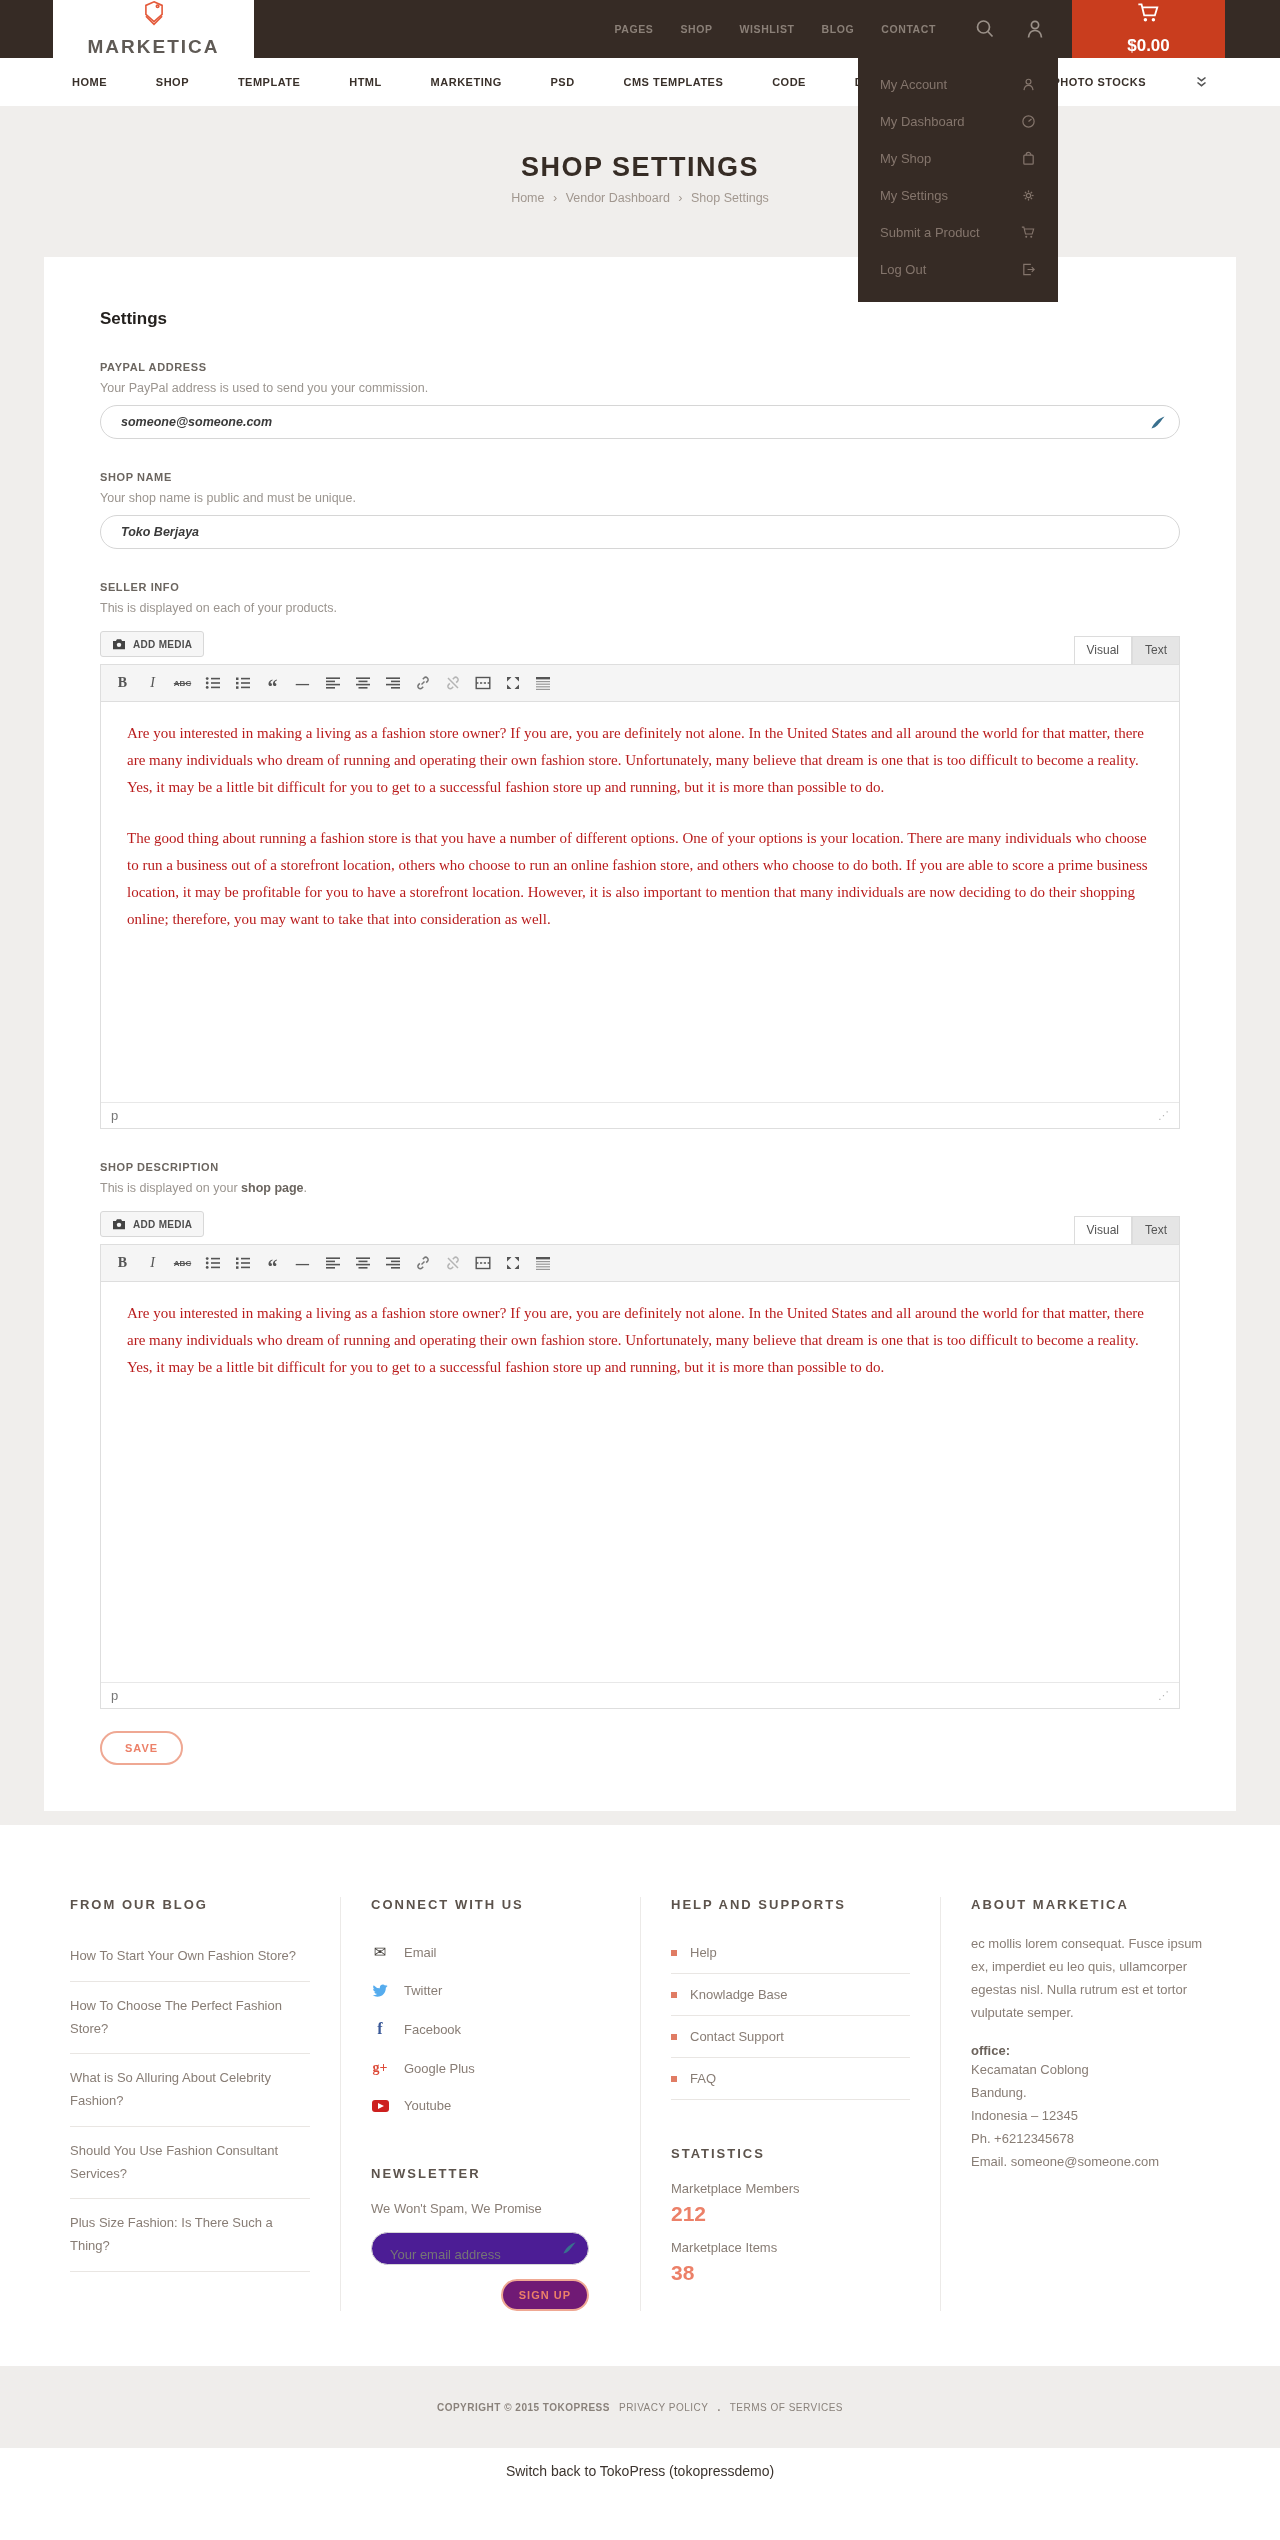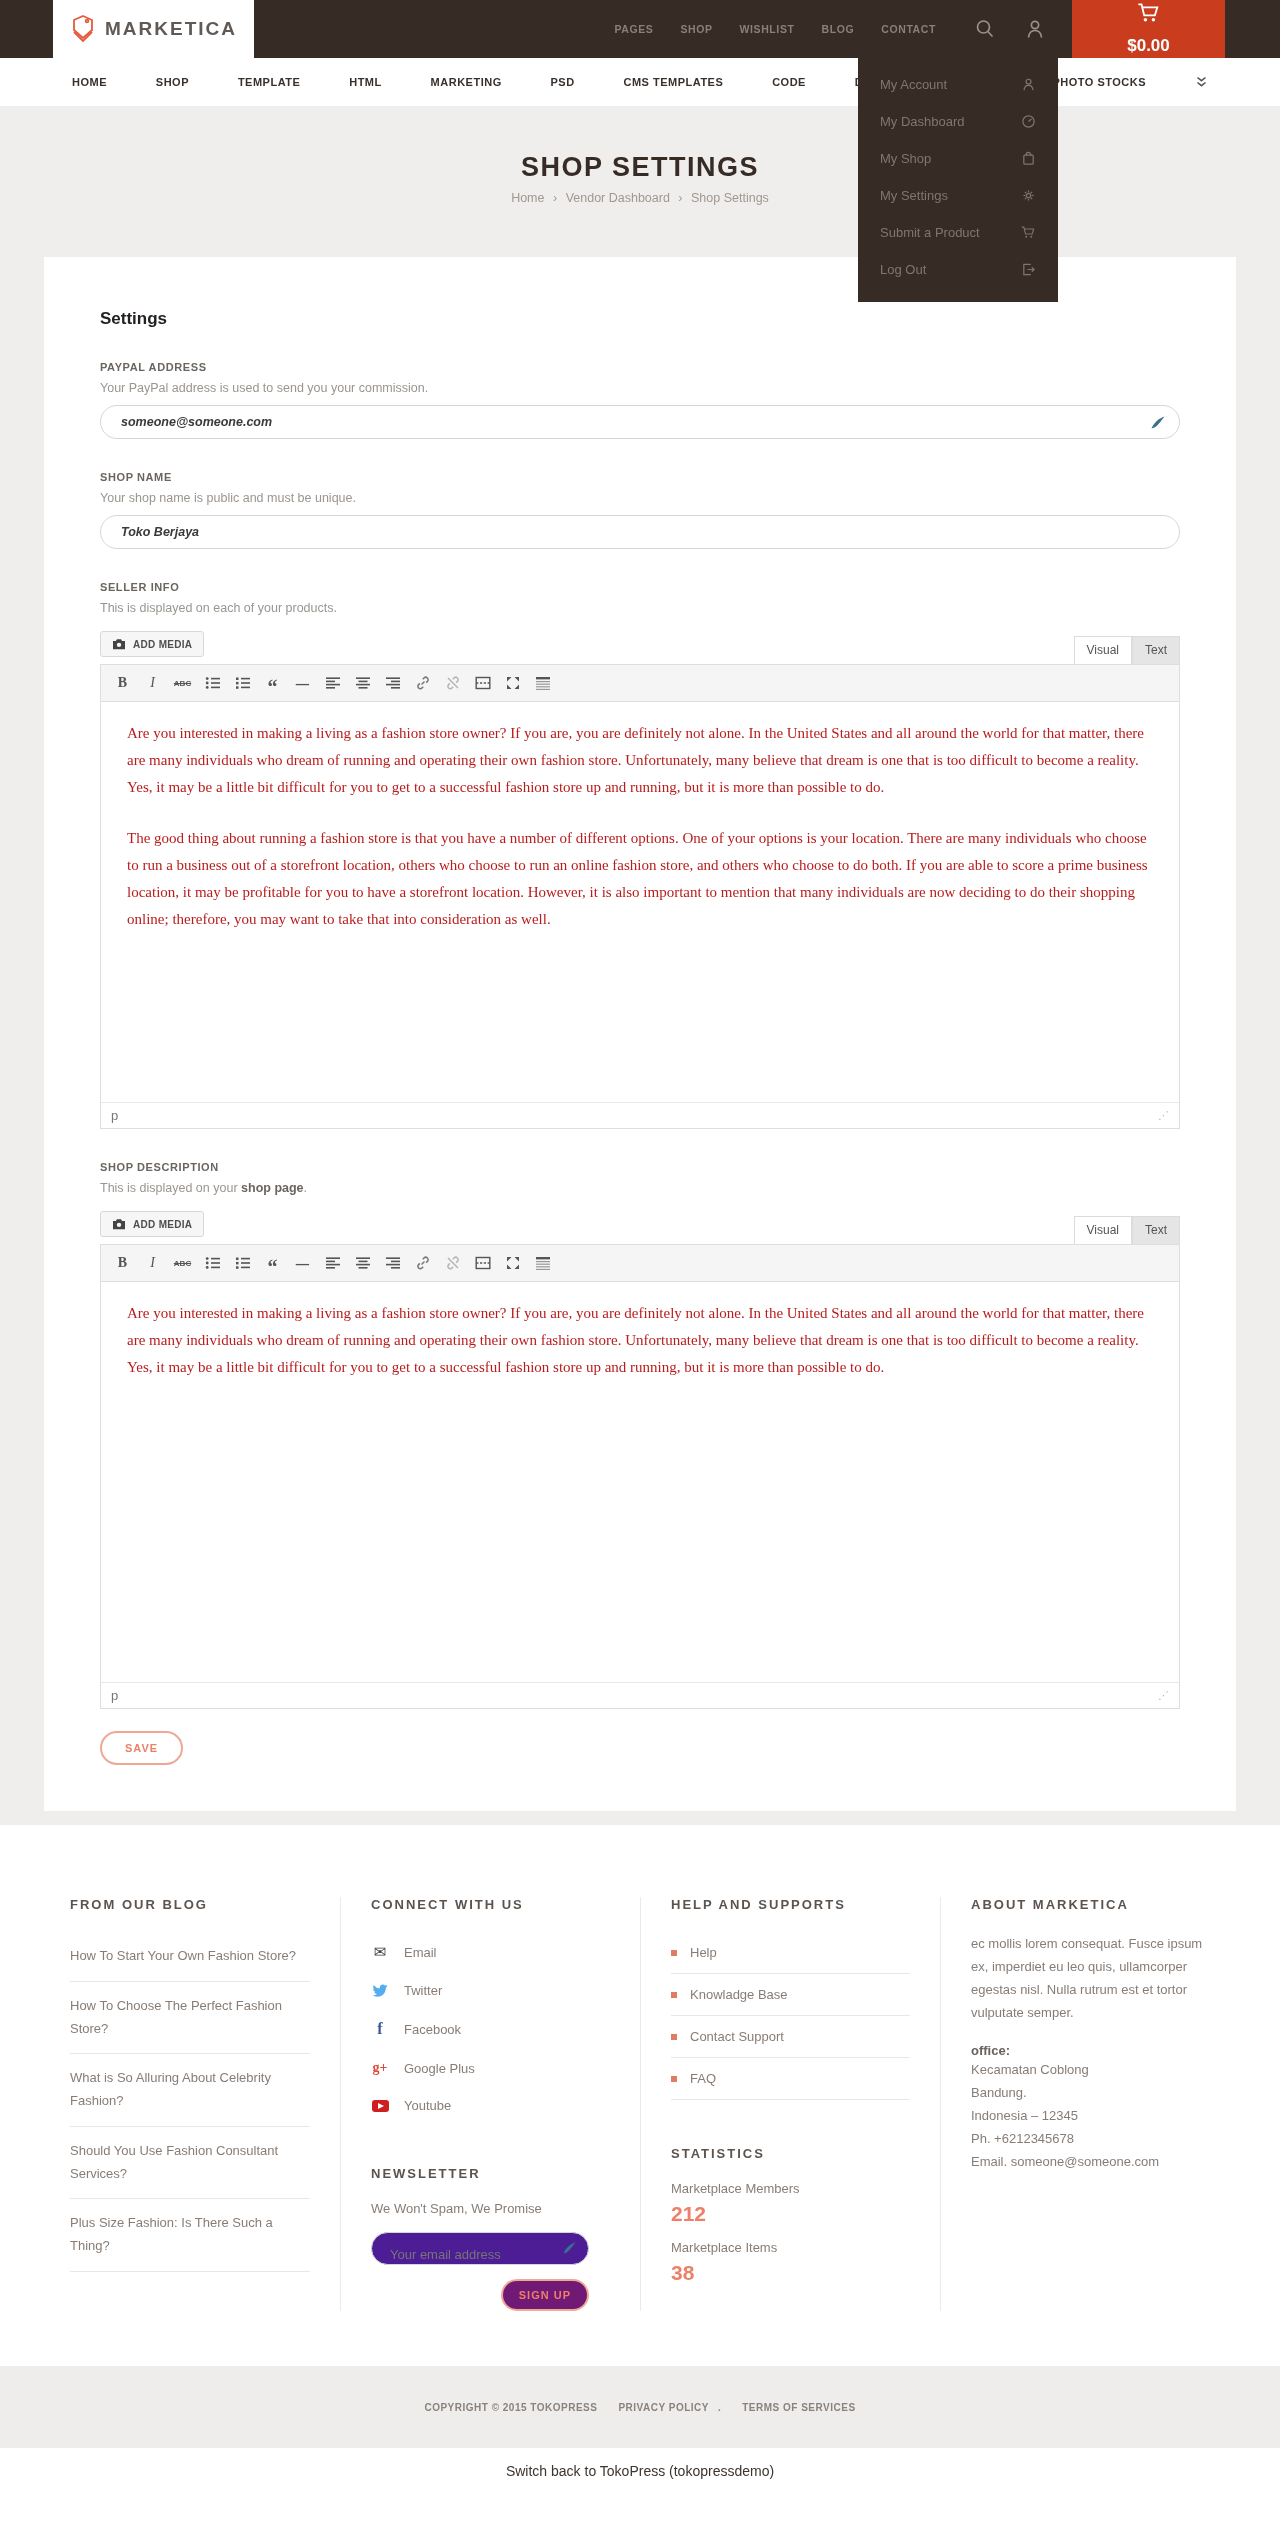--- a/index.html
+++ b/index.html
@@ -1,20 +1,20 @@
 <!DOCTYPE html>
 <html><head>
 <meta charset="utf-8">
 <style>
   * { box-sizing: border-box; margin: 0; padding: 0; }
   html,body { width: 1280px; background:#fff; font-family:"Liberation Sans", sans-serif; }
 
   
   .topbar { position:relative; height:58px; background:#362b25; display:flex; align-items:stretch; }
-  .logo-box { margin-left:53px; width:201px; background:#fff; display:flex; align-items:center; justify-content:center; gap:9px; }
+  .logo-box { margin-left:53px; width:201px; background:#fff; display:flex; align-items:center; justify-content:center; gap:9px;flex-direction:column; }
   .logo-box svg { display:block; }
   .brand { font-size:19px; font-weight:bold; letter-spacing:2px; color:#5f5a55; }
   .topnav { display:flex; align-items:center; gap:27px; margin-left:auto; padding-right:24px; }
   .topnav .tn-item { font-size:10.5px; font-weight:bold; letter-spacing:0.6px; color:#8b8078; cursor:pointer; }
   .hdr-icon { display:flex; align-items:center; padding:0 14px; cursor:pointer; }
   .cart-btn { margin-left:12px; margin-right:55px; width:153px; background:#c93d1e; display:flex; align-items:center; justify-content:center; gap:12px; cursor:pointer;flex-direction:column; }
   .cart-total { color:#fff; font-size:17px; font-weight:bold; }
 
   
   .subnav { height:48px; background:#fff; display:flex; align-items:center; justify-content:space-between; padding:0 72px 0 72px; }
@@ -95,21 +95,21 @@
   .stats { margin-top:46px; }
   .stat-label { font-size:13px; color:#887d75; margin-top:14px; }
   .stat-value { font-size:21px; font-weight:bold; color:#ec8068; margin-top:6px; }
   .about-text { font-size:13px; color:#887d75; line-height:1.78; }
   .office-label { font-size:13px; font-weight:bold; color:#6b625b; margin-top:18px; }
   .addr-line { font-size:13px; color:#887d75; line-height:1.78; }
 
   
   .copyright-bar { background:#efedeb; height:82px; display:flex; align-items:center; justify-content:center; gap:9px; }
   .cp-text { font-size:10px; font-weight:bold; letter-spacing:0.5px; color:#8a827b; }
-  .cp-link { font-size:10px; font-weight:bold; letter-spacing:0.5px; color:#8a827b; cursor:pointer;margin-left:12px; }
+  .cp-link { font-size:10px; font-weight:normal; letter-spacing:0.5px; color:#8a827b; cursor:pointer; }
   .switch-bar { height:46px; display:flex; align-items:center; justify-content:center; background:#fff; }
   .switch-link { font-size:14px; color:#3c342e; cursor:pointer; }
 </style>
 </head>
 <body>
 
 <div class="topbar">
   <div class="logo-box">
     <svg width="26" height="30" viewBox="0 0 26 30">
       <g fill="none" stroke="#e45a3b" stroke-width="1.8">

